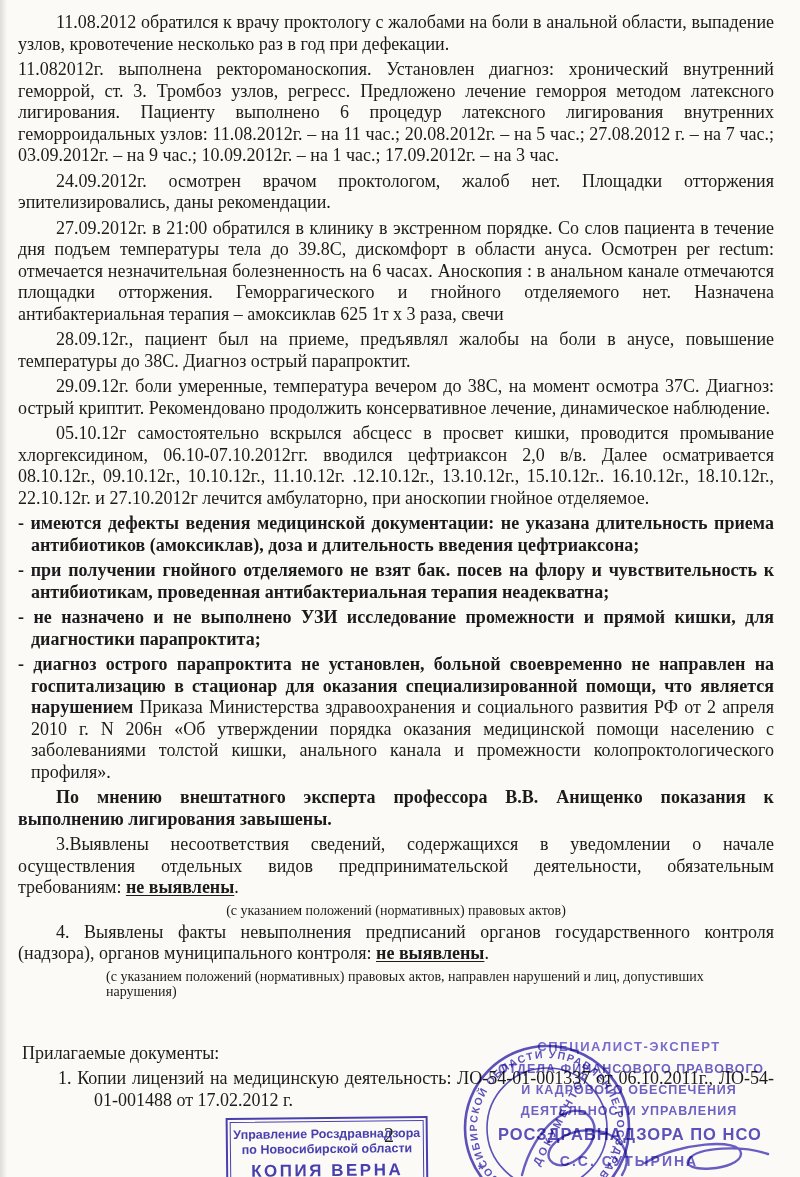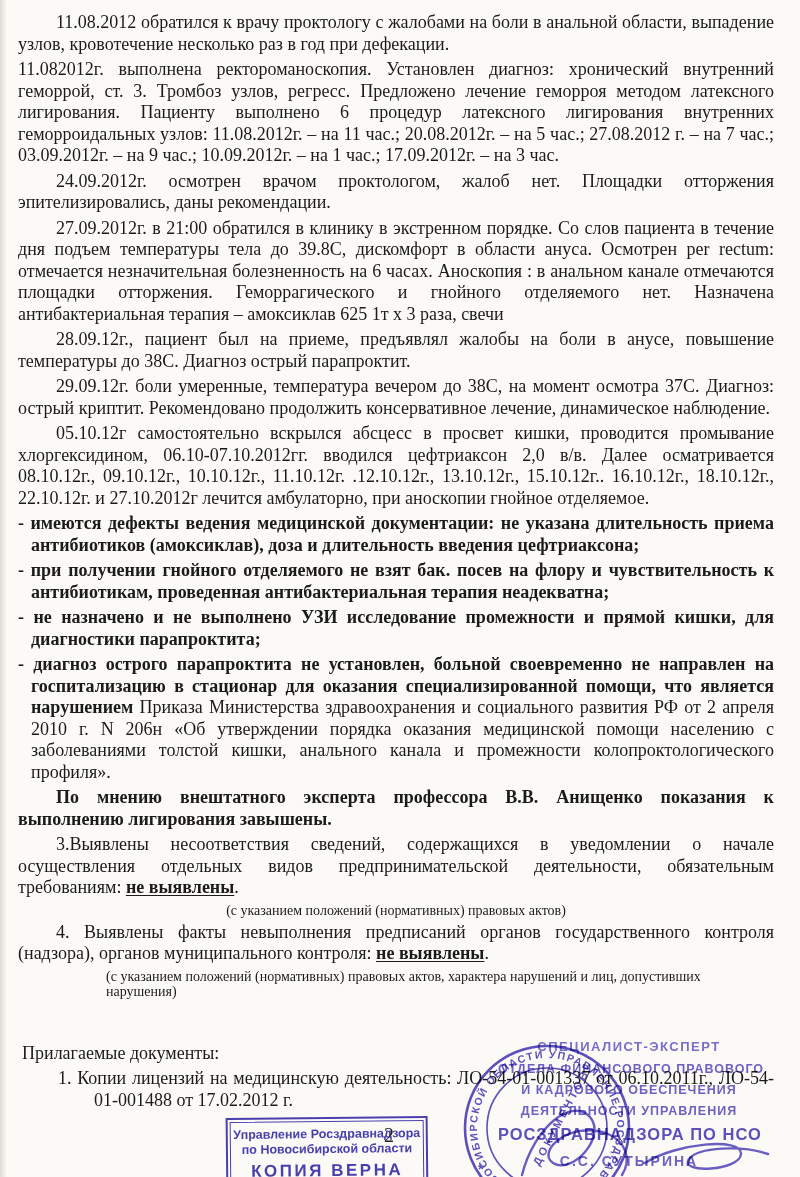--- a/index.html
+++ b/index.html
@@ -104,21 +104,21 @@
       <div class="para indent"><span>29.09.12г. боли умеренные, температура вечером до 38С, на момент осмотра 37С. Диагноз: острый криптит. Рекомендовано продолжить консервативное лечение, динамическое наблюдение.</span></div>
       <div class="para indent"><span>05.10.12г самостоятельно вскрылся абсцесс в просвет кишки, проводится промывание хлоргексидином,  06.10-07.10.2012гг. вводился цефтриаксон  2,0 в/в. Далее осматривается 08.10.12г., 09.10.12г., 10.10.12г., 11.10.12г. .12.10.12г., 13.10.12г., 15.10.12г.. 16.10.12г., 18.10.12г., 22.10.12г. и  27.10.2012г лечится амбулаторно,  при аноскопии гнойное отделяемое.</span></div>
       <div class="para bullet bold"><span>- имеются дефекты ведения медицинской документации: не указана длительность приема антибиотиков (амоксиклав), доза и длительность введения цефтриаксона;</span></div>
       <div class="para bullet bold"><span>- при получении гнойного отделяемого не взят бак. посев на флору и чувствительность к антибиотикам, проведенная антибактериальная терапия неадекватна;</span></div>
       <div class="para bullet bold"><span>- не назначено и не выполнено  УЗИ исследование промежности и прямой кишки, для диагностики парапроктита;</span></div>
       <div class="para bullet"><span class="b">- диагноз острого парапроктита не установлен, больной своевременно не направлен на госпитализацию в стационар для оказания специализированной помощи, что является нарушением</span><span> Приказа  Министерства здравоохранения и социального развития  РФ от 2 апреля 2010 г. N 206н «Об утверждении порядка оказания медицинской помощи населению с заболеваниями толстой кишки, анального канала и промежности  колопроктологического профиля».</span></div>
       <div class="para indent bold"><span>По мнению внештатного эксперта профессора В.В. Анищенко показания к выполнению лигирования завышены.</span></div>
       <div class="para indent"><span>3.Выявлены несоответствия сведений, содержащихся в уведомлении о начале осуществления отдельных видов предпринимательской деятельности, обязательным требованиям: </span><span class="b u">не выявлены</span><span>.</span></div>
       <div class="para small center"><span>(с указанием положений (нормативных) правовых актов)</span></div>
       <div class="para indent"><span>4. Выявлены факты невыполнения предписаний органов государственного контроля (надзора), органов муниципального контроля: </span><span class="b u">не выявлены</span><span>.</span></div>
-      <div class="para small small-left"><span>(с указанием положений (нормативных) правовых актов, характера нарушений и лиц, допустивших нарушения)</span></div>
+      <div class="para small small-left"><span>(с указанием положений (нормативных) правовых актов, направлен нарушений и лиц, допустивших нарушения)</span></div>
       <div class="para attach-head"><span>Прилагаемые документы:</span></div>
       <div class="para listitem"><span>1.  Копии лицензий на медицинскую деятельность: ЛО-54-01-001337 от 06.10.2011г., ЛО-54-01-001488 от 17.02.2012 г.</span></div>
     </div>
 
   <div id="expert-stamp" class="stamp-layer">
       <div class="es-line es-l1">СПЕЦИАЛИСТ-ЭКСПЕРТ</div>
       <div class="es-line es-l2">ОТДЕЛА ФИНАНСОВОГО ПРАВОВОГО</div>
       <div class="es-line es-l3">И КАДРОВОГО ОБЕСПЕЧЕНИЯ</div>
       <div class="es-line es-l4">ДЕЯТЕЛЬНОСТИ УПРАВЛЕНИЯ</div>
       <div class="es-line es-l5">РОСЗДРАВНАДЗОРА ПО НСО</div>

